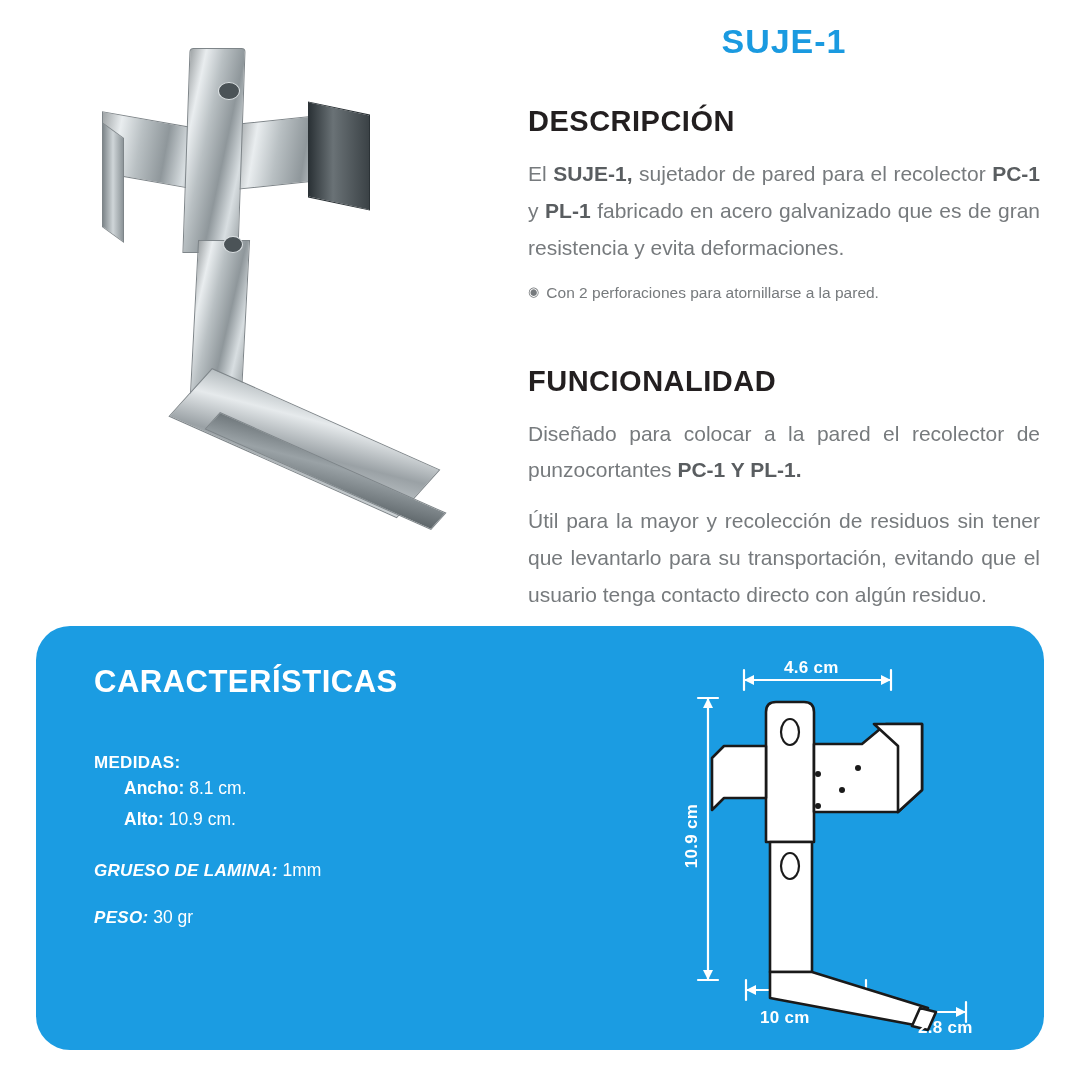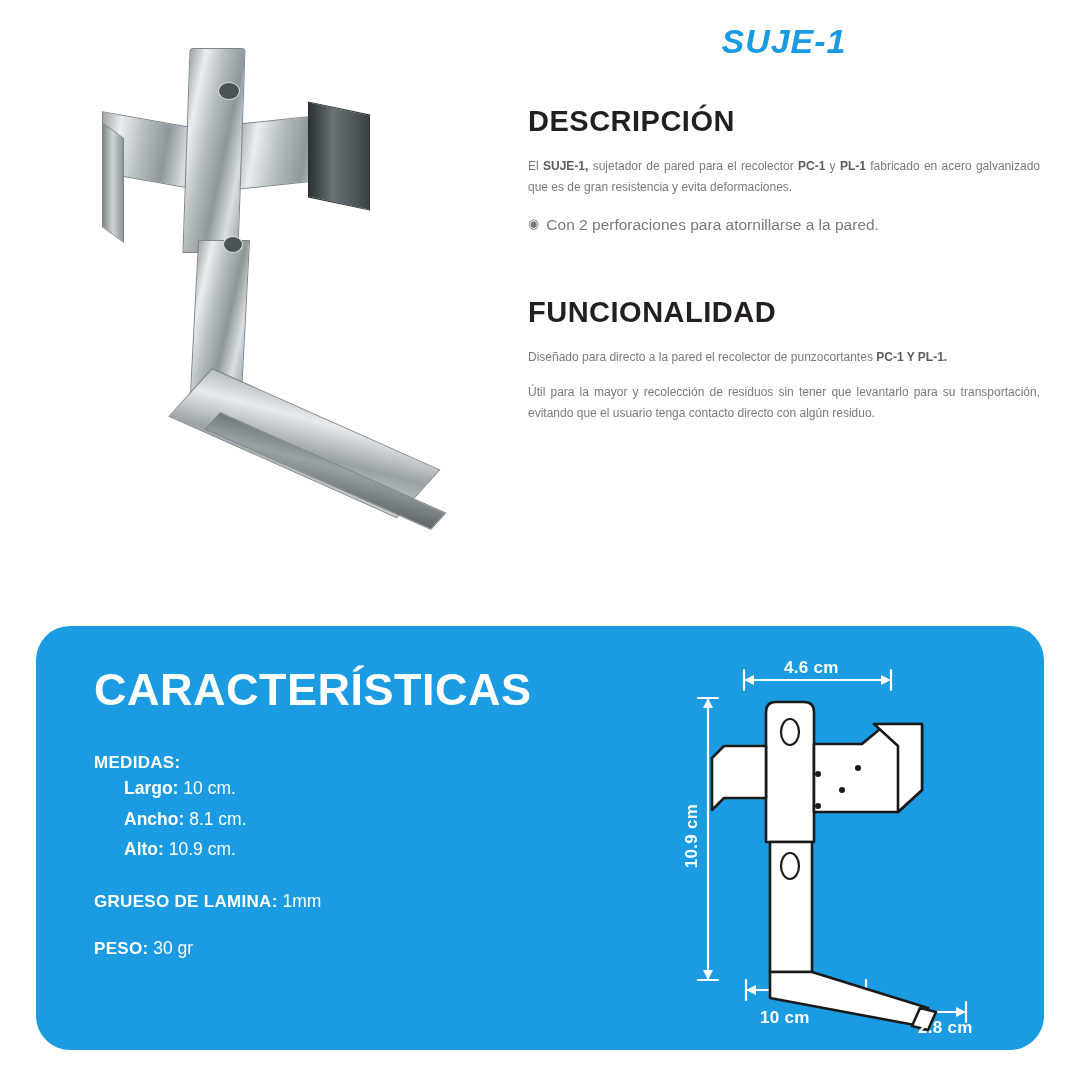--- a/index.html
+++ b/index.html
@@ -88,32 +88,31 @@
     width: 540px; height: 615px;
     padding: 22px 20px 0 8px;
   }
   .product-title {
     text-align: center;
     color: #1a9ae0;
     font-size: 34px;
     font-weight: bold;
     letter-spacing: 1px;
     margin-bottom: 44px;
-    font-style: italic;
   }
   .sec-heading {
     color: #231f20;
     font-size: 29px;
     font-weight: bold;
     letter-spacing: .5px;
     margin-bottom: 18px;
   }
   .body-text {
     color: #6b6f72;
-    font-size: 12px;
+    font-size: 21px;
     line-height: 1.75;
     text-align: justify;
     margin-bottom: 14px;
     opacity: .92;
   }
   .body-text b { color: #4c5053; }
   .bullet-row {
     display: flex;
     gap: 7px;
     color: #6b6f72;
@@ -132,21 +131,21 @@
     position: absolute;
     left: 36px; top: 626px;
     width: 1008px; height: 424px;
     background: #1b9ce2;
     border-radius: 34px;
   }
   .char-title {
     position: absolute;
     left: 58px; top: 38px;
     color: #ffffff;
-    font-size: 45px;
+    font-size: 31px;
     font-weight: bold;
     letter-spacing: .5px;
   }
   .specs {
     position: absolute;
     left: 58px; top: 102px;
     width: 400px;
     color: #ffffff;
   }
   .spec-label {
@@ -155,21 +154,21 @@
     letter-spacing: .3px;
     margin-top: 25px;
   }
   .spec-sub {
     margin-left: 30px;
     font-size: 17.5px;
     line-height: 1.75;
   }
   .spec-sub b { font-weight: bold; }
   .spec-block { margin-top: 26px; font-size: 17.5px; }
-  .spec-block b { font-weight: bold; font-size: 17px; letter-spacing: .3px; }
+  .spec-block b { font-weight: bold; font-size: 17px; letter-spacing: .3px; font-style: italic; }
 
   
   .drawing {
     position: absolute;
     left: 630px; top: 14px;
     width: 370px; height: 400px;
   }
   .dim-text {
     position: absolute;
     color: #ffffff;
@@ -219,37 +218,33 @@
     <div class="bullet-row">
       <span class="bullet-dot">◉</span>
       <span>Con 2 perforaciones para atornillarse a la pared.</span>
     </div>
 
     <div class="gap-lg"></div>
 
     <div class="sec-heading">FUNCIONALIDAD</div>
 
     <p class="body-text">
-      <span>Diseñado para directo a la pared el recolector de punzocortantes </span><b>PC-1 Y PL-1.</b>
+      <span>Diseñado para colocar a la pared el recolector de punzocortantes </span><b>PC-1 Y PL-1.</b>
     </p>
 
     <p class="body-text">Útil para la mayor y recolección de residuos sin tener que levantarlo para su transportación, evitando que el usuario tenga contacto directo con algún residuo.</p>
   </div>
 
   <div class="blue-panel">
 
     <div class="char-title">CARACTERÍSTICAS</div>
 
     <div class="specs">
       <div class="spec-label">MEDIDAS:</div>
 
-      <div class="spec-sub">
-        <b>Largo:</b>
-        <span>10 cm.</span>
-      </div>
       <div class="spec-sub">
         <b>Ancho:</b>
         <span>8.1 cm.</span>
       </div>
       <div class="spec-sub">
         <b>Alto:</b>
         <span>10.9 cm.</span>
       </div>
 
       <div class="spec-block">

